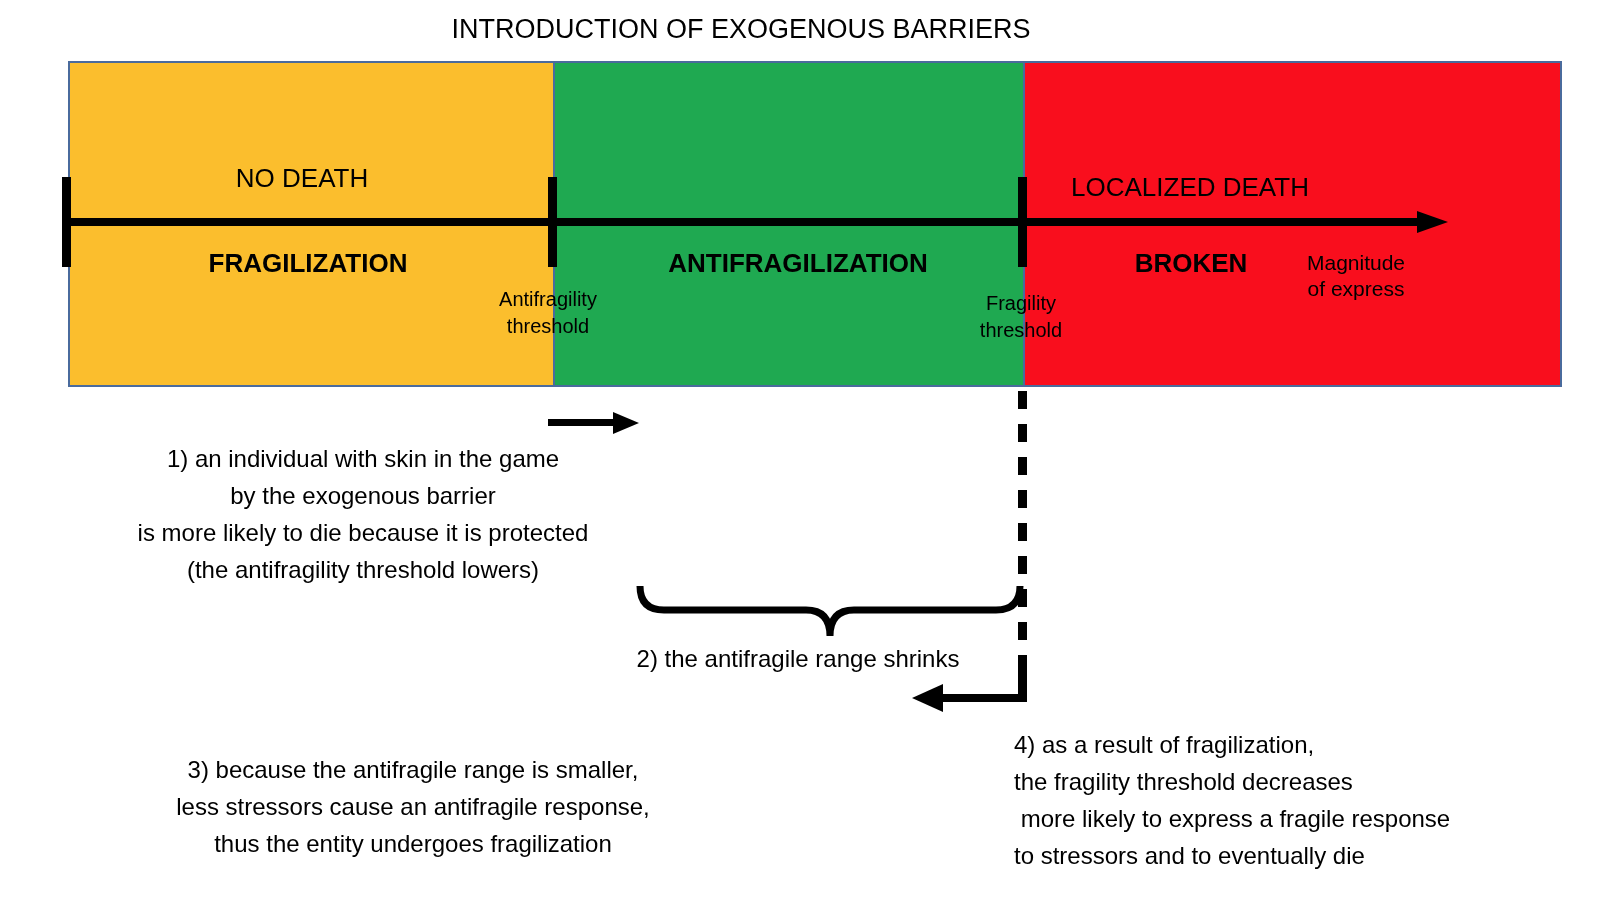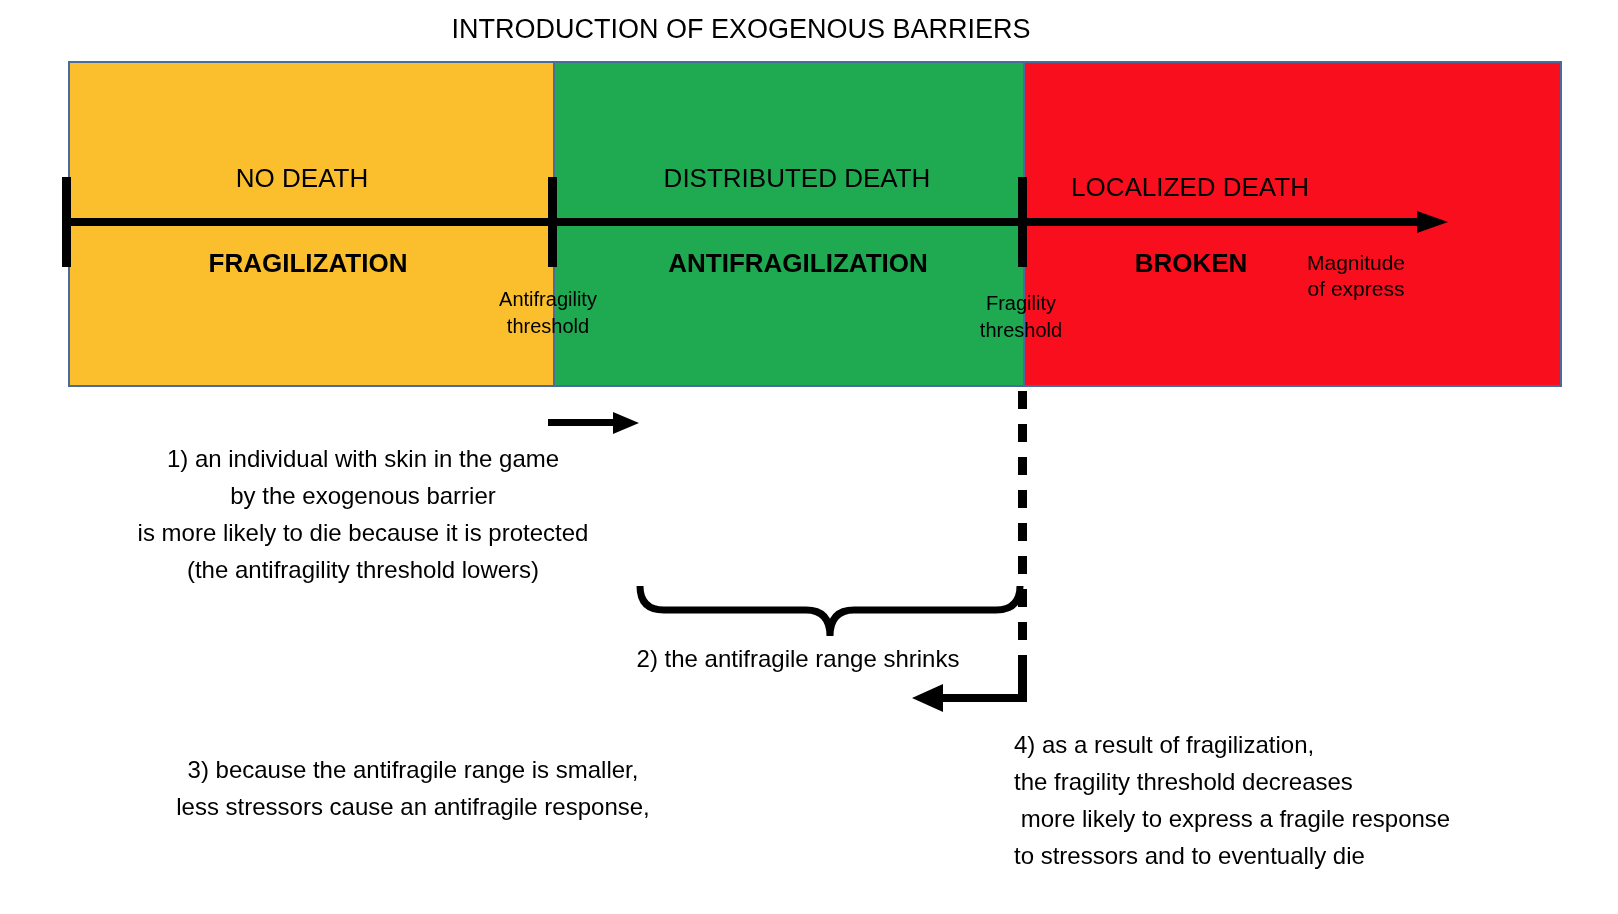--- a/index.html
+++ b/index.html
@@ -104,21 +104,20 @@
 
   <div class="title">INTRODUCTION OF EXOGENOUS BARRIERS</div>
 
   <div class="figure" style="border-color: rgb(74, 107, 157);">
     <div class="zone z1" style="background-color: rgb(251, 190, 45);"></div>
     <div class="zone z2" style="background-color: rgb(31, 169, 81); border-left-color: rgb(74, 107, 157);"></div>
     <div class="zone z3" style="background-color: rgb(249, 14, 29); border-left-color: rgb(74, 107, 157);"></div>
   </div>
 
   <div class="zlabel" style="left:302px; top:163px;">NO DEATH</div>
-  <div class="zlabel" style="left:797px; top:163px;">DISTRIBUTED DEATH</div>
   <div class="zlabel" style="left:1190px; top:172px;">LOCALIZED DEATH</div>
 
   <div class="hline" style="left:62px; top:218px; width:1358px; height:8px;"></div>
   <div class="arrowhead-right" style="left:1417px; top:211px;"></div>
   <div class="tick" style="left:62px;"></div>
   <div class="tick" style="left:548px;"></div>
   <div class="tick" style="left:1018px;"></div>
 
   <div class="zlabel bold" style="left:798px; top:248px;">ANTIFRAGILIZATION</div>
   <div class="zlabel bold" style="left:308px; top:248px;">FRAGILIZATION</div>
@@ -158,20 +157,21 @@
     <div>2) the antifragile range shrinks</div>
   </div>
 
   <div class="vstub"></div>
   <div class="hline" style="left:940px; top:694px; width:87px; height:8px;"></div>
   <div class="arrowhead-left" style="left:912px; top:684px;"></div>
 
   <div class="note centered" style="left:133px; top:741px; width:560px;margin-top:10px;">
     <div>3) because the antifragile range is smaller,</div>
     <div>less stressors cause an antifragile response,</div>
+    <div>thus the entity undergoes fragilization</div>
   </div>
 
   <div class="note" style="left:1014px; top:726px; width:560px;">
     <div>4) as a result of fragilization,</div>
     <div>the fragility threshold decreases</div>
     <div> more likely to express a fragile response</div>
     <div>to stressors and to eventually die</div>
   </div>
 
 </div>

